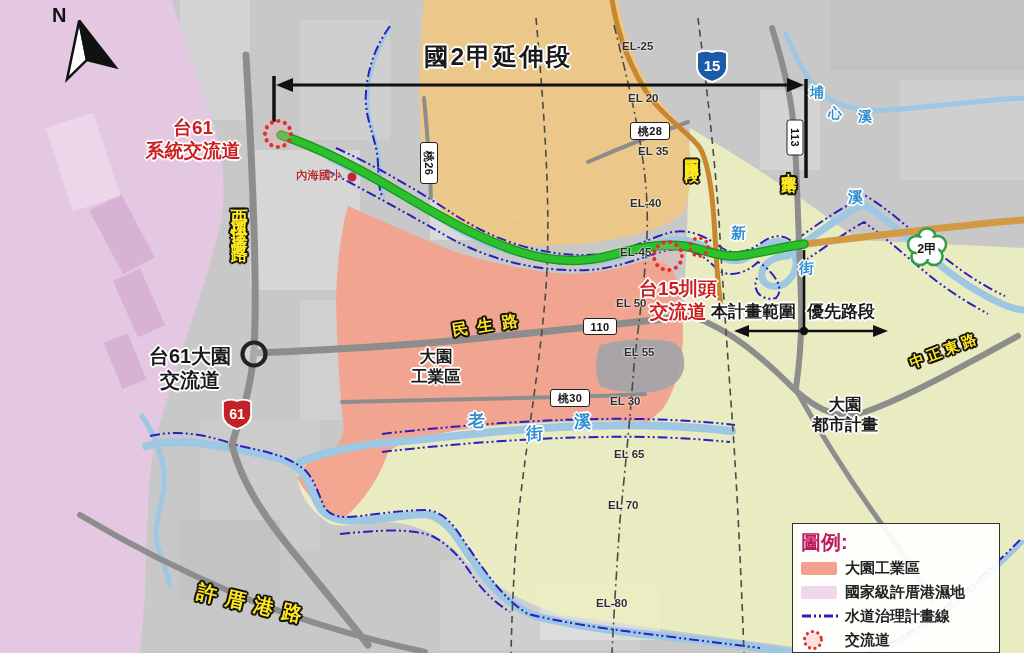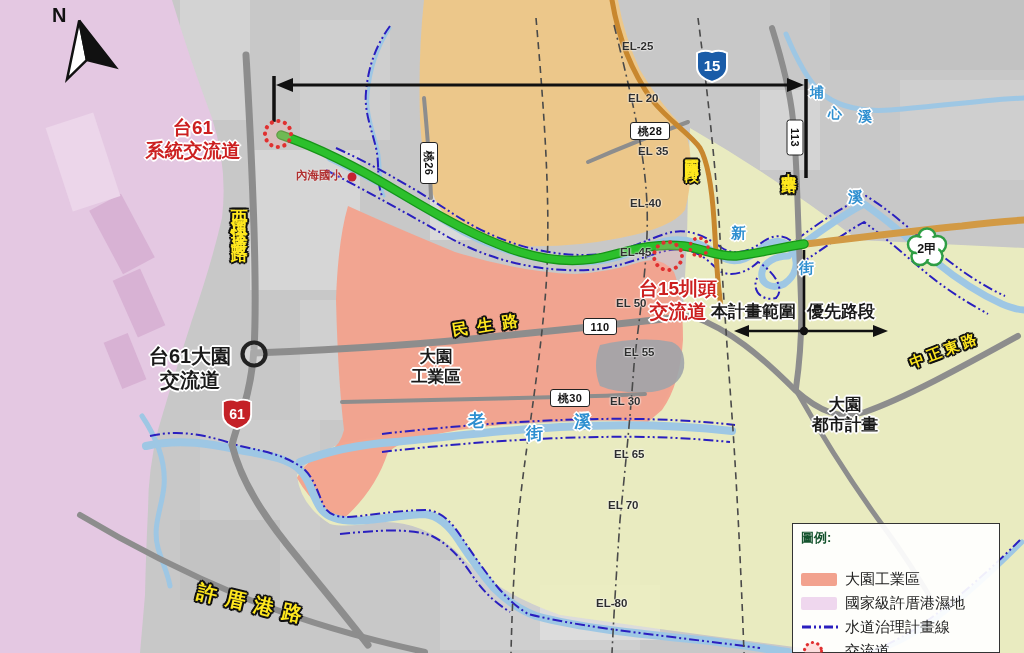--- a/index.html
+++ b/index.html
@@ -17,24 +17,24 @@
   .blue{color:var(--label-blue)}
   .blk{color:#1a1a1a}
   .vert{writing-mode:vertical-rl;text-orientation:upright}
   .el{position:absolute;font-size:11.5px;font-weight:bold;color:#2e2e2e;
       text-shadow:0 0 2px #fff,0 0 2px #fff}
   .box-marker{position:absolute;background:#fff;border:1.6px solid #222;border-radius:3px;
       color:#111;font-weight:bold;font-size:11px;display:flex;align-items:center;
       justify-content:center;letter-spacing:.5px}
   #legend{position:absolute;left:792px;top:523px;width:208px;height:130px;
       background:rgba(255,255,255,.93);border:1.6px solid #333;padding:5px 8px;box-sizing:border-box}
-  #legend .lg-title{font-size:13px;font-weight:bold;color:#14532d;margin-bottom:20px}
+  #legend .lg-title{font-size:20px;font-weight:bold;color:#be185d;margin-bottom:0}
   .lg-row{display:flex;align-items:center;height:24px}
   .lg-swatch{width:44px;display:flex;align-items:center;justify-content:flex-start}
-  .lg-label{font-size:15px;font-weight:normal;color:#222;white-space:nowrap}
+  .lg-label{font-size:15px;font-weight:bold;color:#222;white-space:nowrap}
   .sw{width:36px;height:13px;border-radius:2px}
   .n-label{position:absolute;font-size:20px;font-weight:bold;color:#111}
 </style>
 </head>
 <body>
 
 <div id="stage">
 
 <svg id="base" width="1024" height="653" viewBox="0 0 1024 653">
 
@@ -157,20 +157,21 @@
   <circle cx="352" cy="177" r="4.5" fill="#c42432"></circle>
 
   <g transform="rotate(-14 85 48)">
     <polygon points="86,20 84,60 60,74" fill="#fff" stroke="#111" stroke-width="2.5"></polygon>
     <polygon points="86,20 84,60 110,74" fill="#111" stroke="#111" stroke-width="2.5"></polygon>
   </g>
 </svg>
 
 <div class="n-label" style="left:52px;top:4px">N</div>
 
+<div class="lbl halo blk" style="left:424px;top:42px;font-size:24.5px;letter-spacing:2px">國2甲延伸段</div>
 
 <div class="lbl halo red ctr" style="left:136px;top:116px;width:114px;font-size:19px">台61
 系統交流道</div>
 
 <div class="lbl" style="left:296px;top:168px;font-size:11.5px;color:#b03030;text-shadow:0 0 2px #fff">內海國小</div>
 
 
 <div class="lbl yellow vert" style="left:228px;top:196px;font-size:17px;letter-spacing:7px">西濱快速道路</div>
 
 <div class="lbl halo blk ctr" style="left:144px;top:344px;width:92px;font-size:20px">台61大園

